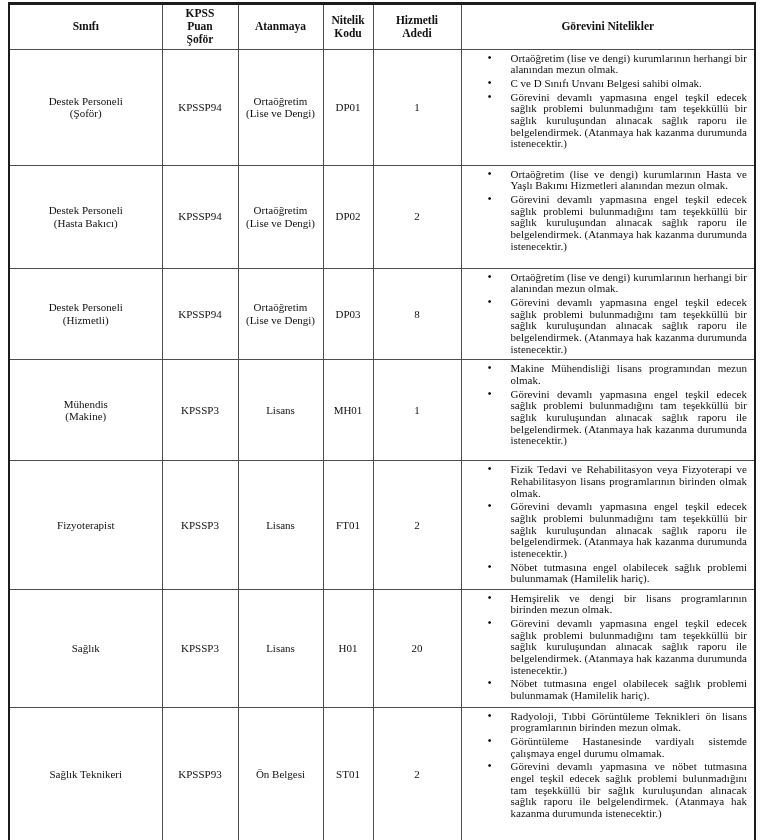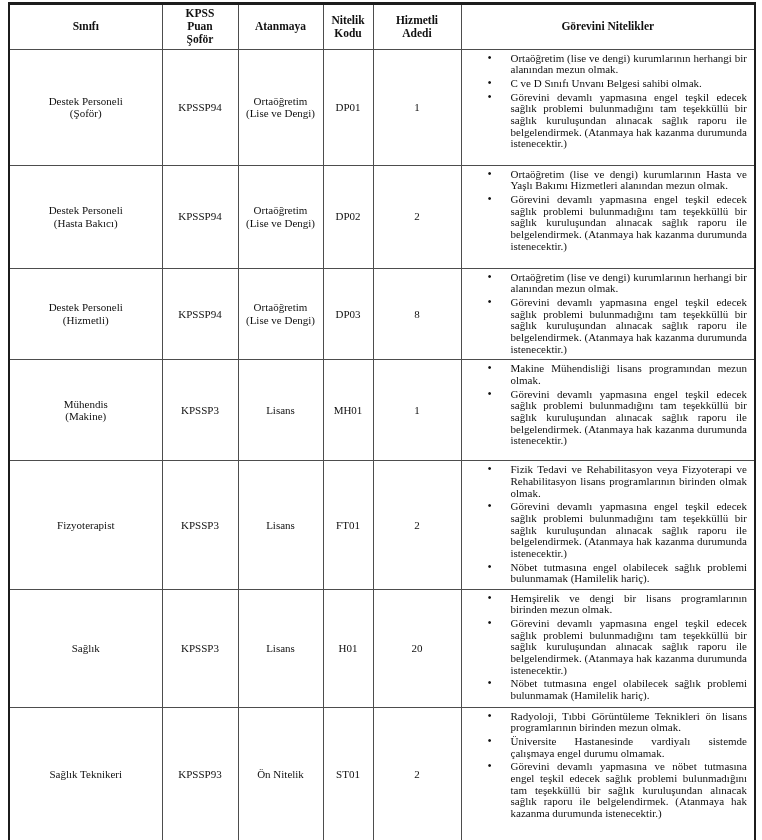--- a/index.html
+++ b/index.html
@@ -186,26 +186,26 @@
           <ul>
             <li>Hemşirelik ve dengi bir lisans programlarının birinden mezun olmak.</li>
             <li>Görevini devamlı yapmasına engel teşkil edecek sağlık problemi bulunmadığını tam teşekküllü bir sağlık kuruluşundan alınacak sağlık raporu ile belgelendirmek. (Atanmaya hak kazanma durumunda istenecektir.)</li>
             <li>Nöbet tutmasına engel olabilecek sağlık problemi bulunmamak (Hamilelik hariç).</li>
           </ul>
         </td>
       </tr>
       <tr style="height:134px">
         <td class="c-mid">Sağlık Teknikeri</td>
         <td class="c-mid">KPSSP93</td>
-        <td class="c-mid">Ön Nitelik</td>
+        <td class="c-mid">Ön Belgesi</td>
         <td class="c-mid">ST01</td>
         <td class="c-mid">2</td>
         <td class="c-nitelik">
           <ul>
             <li>Radyoloji, Tıbbi Görüntüleme Teknikleri ön lisans programlarının birinden mezun olmak.</li>
-            <li>Üniversite Hastanesinde vardiyalı sistemde çalışmaya engel durumu olmamak.</li>
+            <li>Görüntüleme Hastanesinde vardiyalı sistemde çalışmaya engel durumu olmamak.</li>
             <li>Görevini devamlı yapmasına ve nöbet tutmasına engel teşkil edecek sağlık problemi bulunmadığını tam teşekküllü bir sağlık kuruluşundan alınacak sağlık raporu ile belgelendirmek. (Atanmaya hak kazanma durumunda istenecektir.)</li>
           </ul>
         </td>
       </tr>
     </tbody>
   </table>
 </div>
 
 </body></html>

